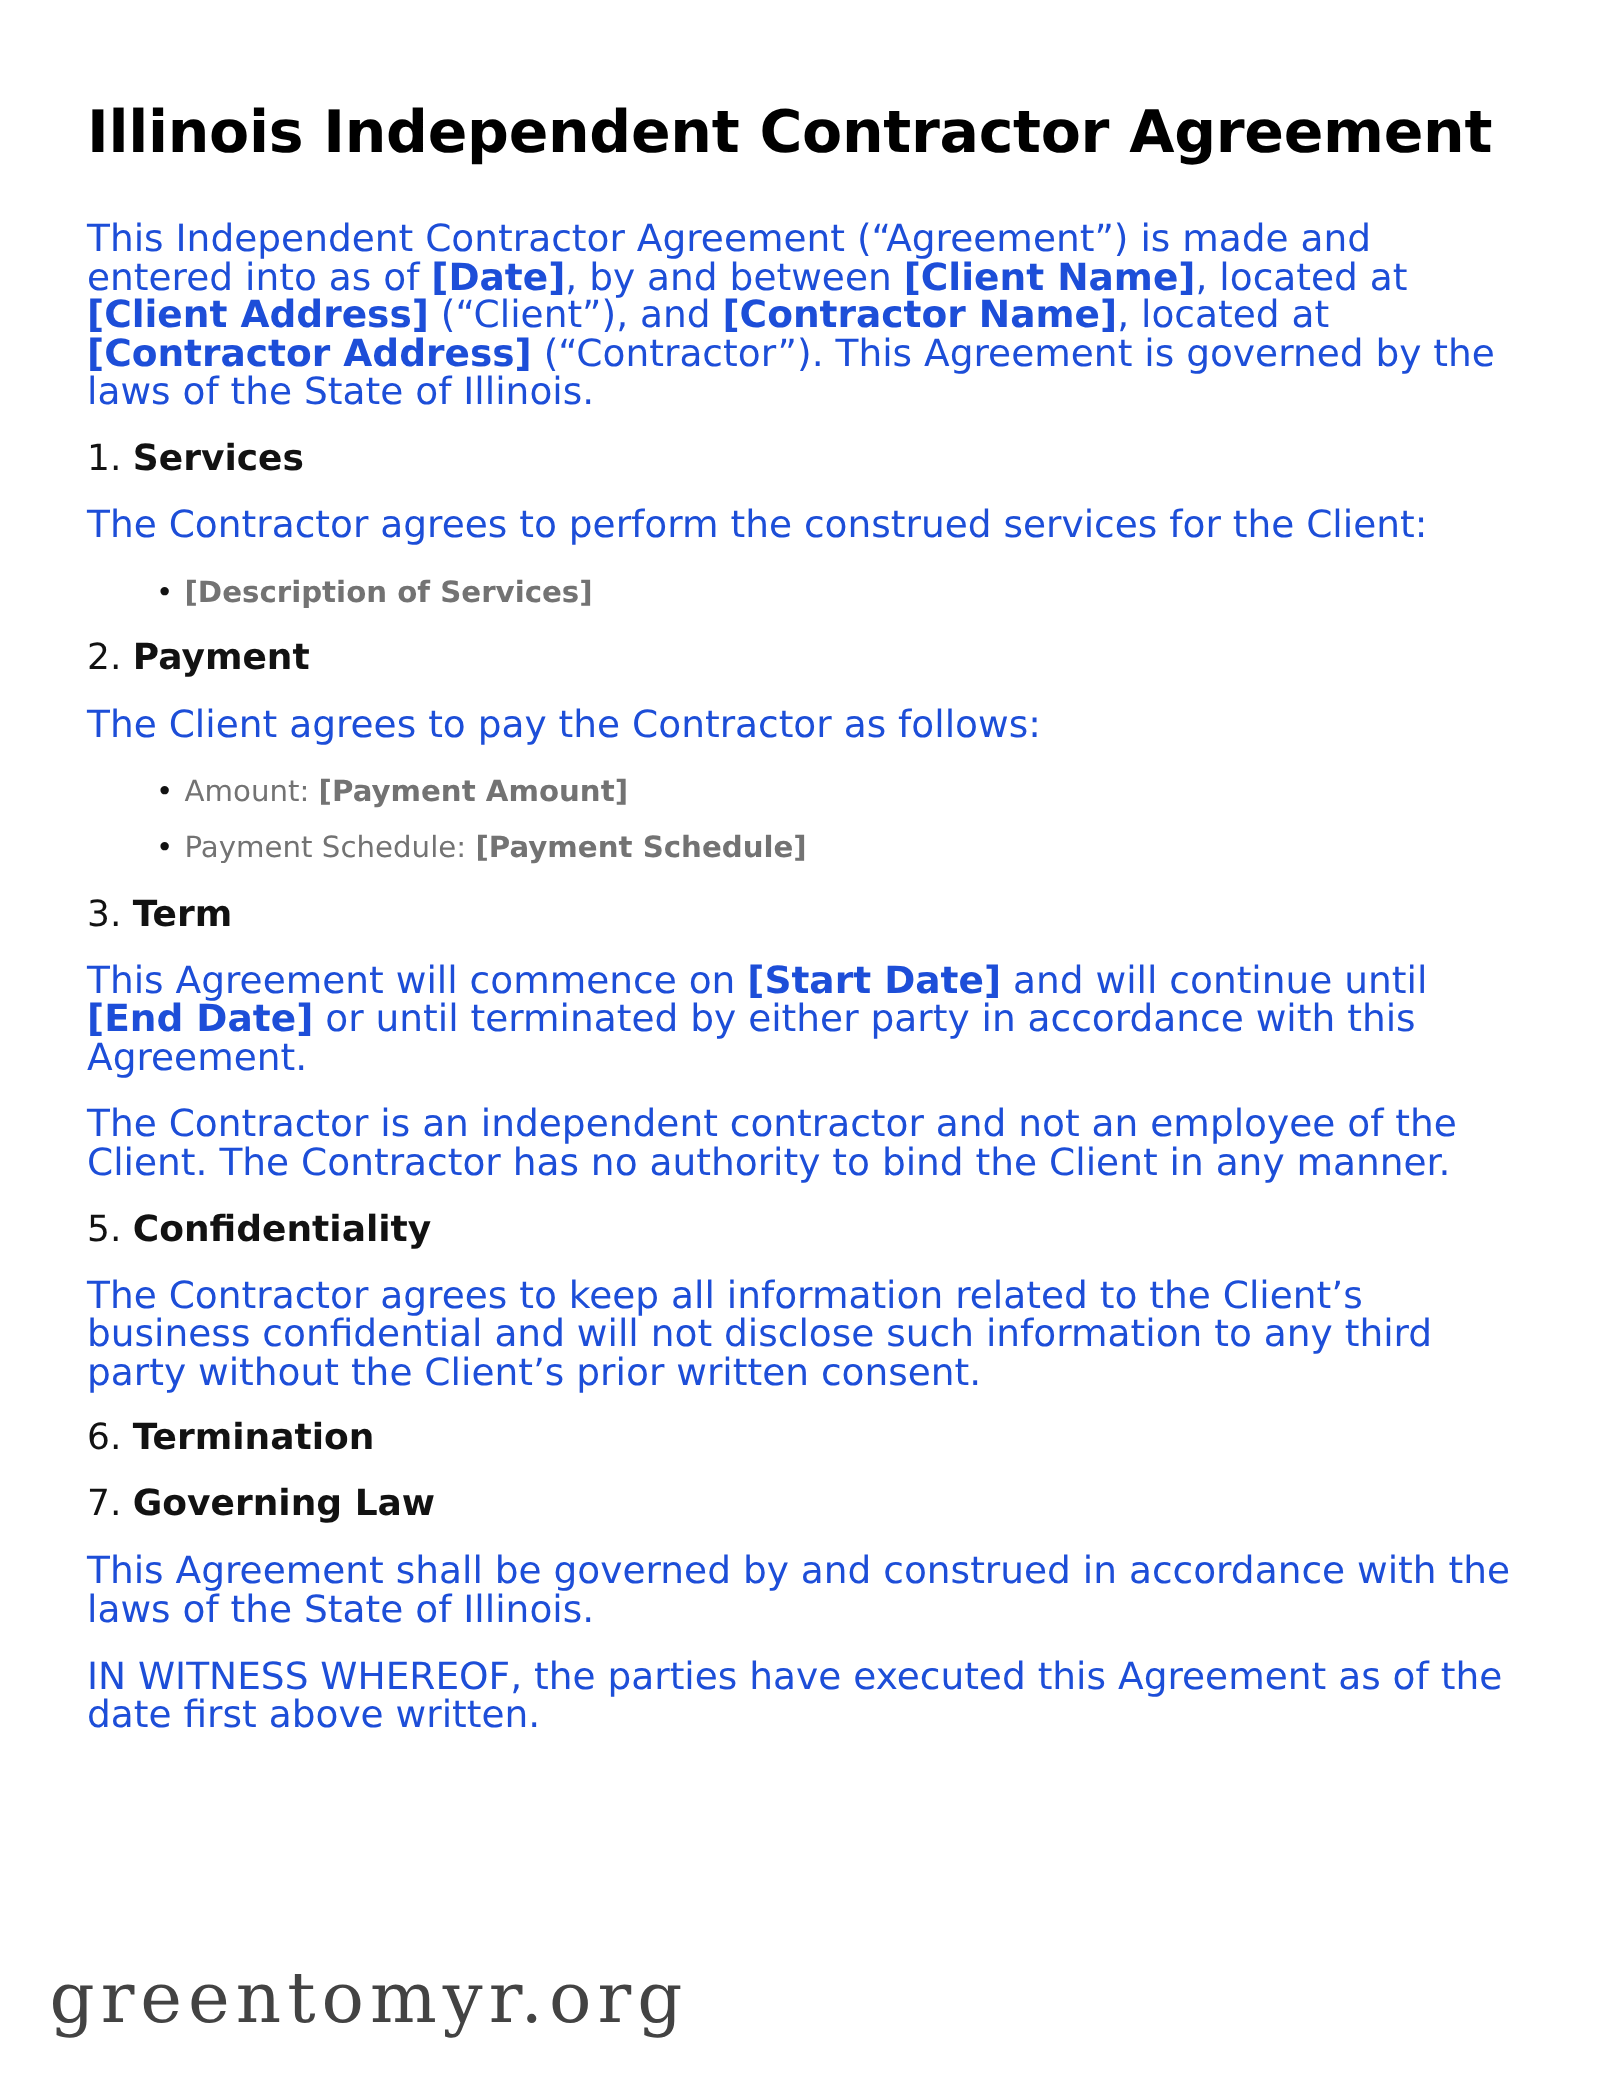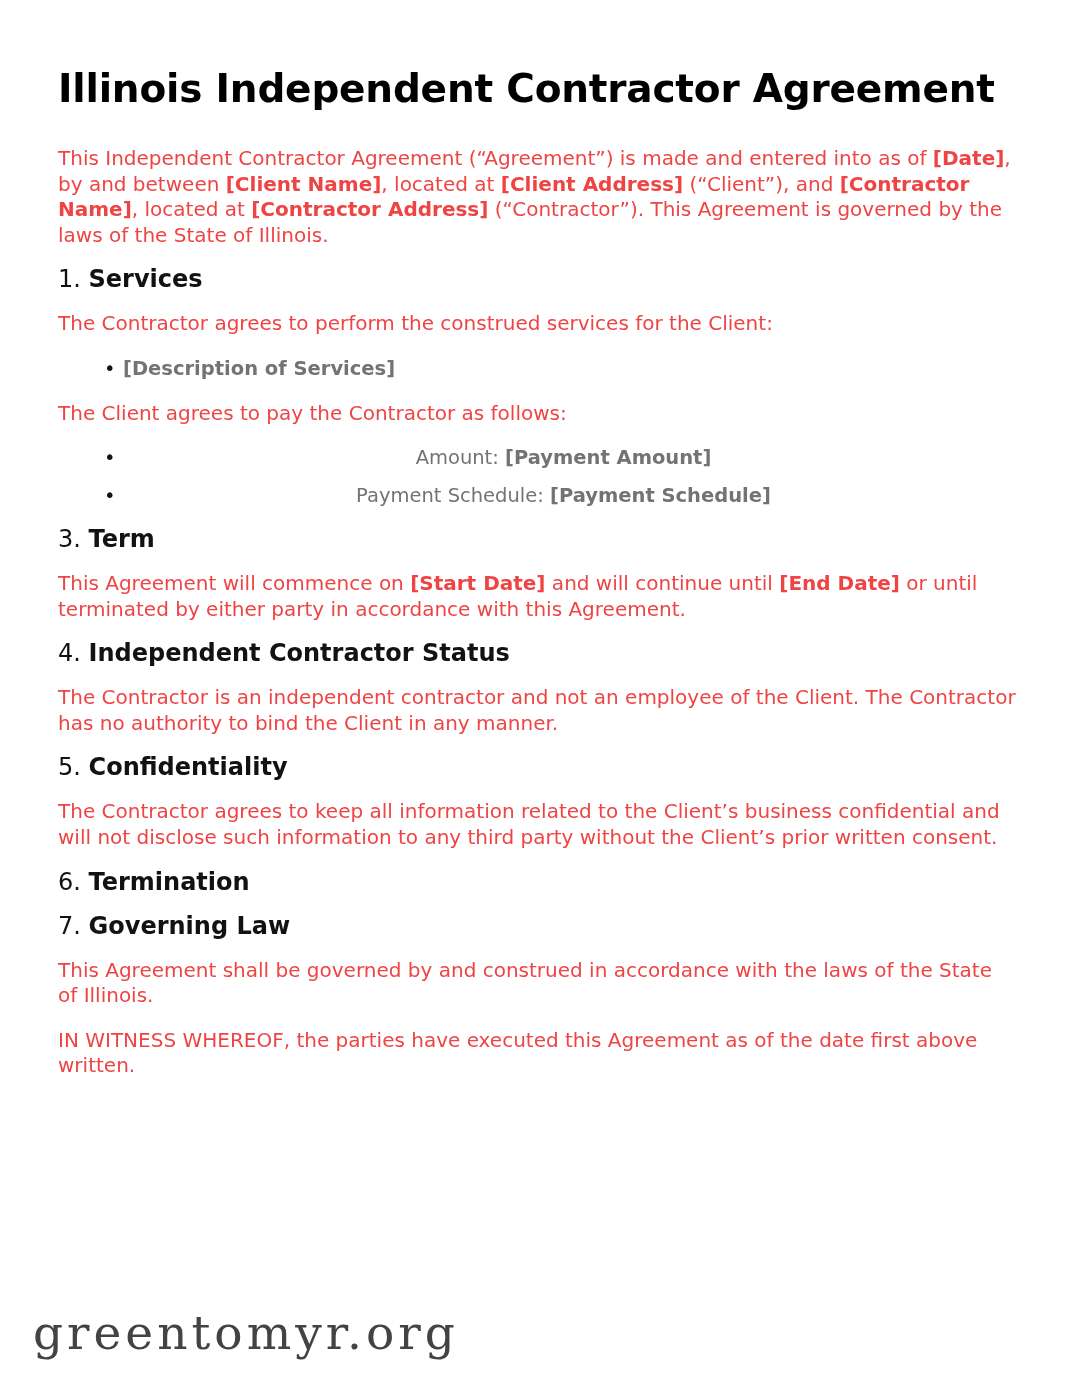--- a/index.html
+++ b/index.html
@@ -28,24 +28,24 @@
   .doc-title {
     font-size: 39px;
     line-height: 54px;
     font-weight: bold;
     letter-spacing: -0.2px;
     margin: 0 0 30px 0;
     color: #000000;
   }
 
   p.para {
-    font-size: 20px;
+    font-size: 25px;
     line-height: 25.6px;
     margin: 0 0 19px 0;
-    color: #ef4444;
+    color: #1d4ed8;
     font-weight: normal;
   }
 
   .intro {
     margin-bottom: 21px;
   }
 
   h2.section-heading {
     font-size: 24px;
     line-height: 25px;
@@ -75,21 +75,20 @@
     position: absolute;
     left: 34px;
     top: 0;
     font-size: 19.5px;
     line-height: 25.6px;
     color: #121212;
   }
 
   ul.bullets.tight li {
     line-height: 25.4px;
-    text-align: center;
   }
 
   b, strong { font-weight: bold; }
 
   .watermark {
     position: absolute;
     left: 33px;
     top: 1304px;
     font-family: "DejaVu Serif", "Liberation Serif", serif;
     font-size: 47px;
@@ -116,38 +115,38 @@
 
     <h2 class="section-heading">
       <span class="sec-num">1.</span>
       <span class="sec-title">Services</span>
     </h2>
     <p class="para">The Contractor agrees to perform the construed services for the Client:</p>
     <ul class="bullets">
       <li><b>[Description of Services]</b></li>
     </ul>
 
+    <h2 class="section-heading">
+      <span class="sec-num">2.</span>
+      <span class="sec-title">Payment</span>
+    </h2>
     <p class="para">The Client agrees to pay the Contractor as follows:</p>
     <ul class="bullets tight">
       <li><span>Amount: </span><b>[Payment Amount]</b></li>
       <li><span>Payment Schedule: </span><b>[Payment Schedule]</b></li>
     </ul>
 
     <h2 class="section-heading">
       <span class="sec-num">3.</span>
       <span class="sec-title">Term</span>
     </h2>
     <p class="para">
       <span>This Agreement will commence on </span><b>[Start Date]</b><span> and will continue until </span><b>[End Date]</b><span> or until terminated by either party in accordance with this Agreement.</span>
     </p>
 
-    <h2 class="section-heading">
-      <span class="sec-num">4.</span>
-      <span class="sec-title">Independent Contractor Status</span>
-    </h2>
     <p class="para">The Contractor is an independent contractor and not an employee of the Client. The Contractor has no authority to bind the Client in any manner.</p>
 
     <h2 class="section-heading">
       <span class="sec-num">5.</span>
       <span class="sec-title">Confidentiality</span>
     </h2>
     <p class="para">The Contractor agrees to keep all information related to the Client’s business confidential and will not disclose such information to any third party without the Client’s prior written consent.</p>
 
     <h2 class="section-heading">
       <span class="sec-num">6.</span>

